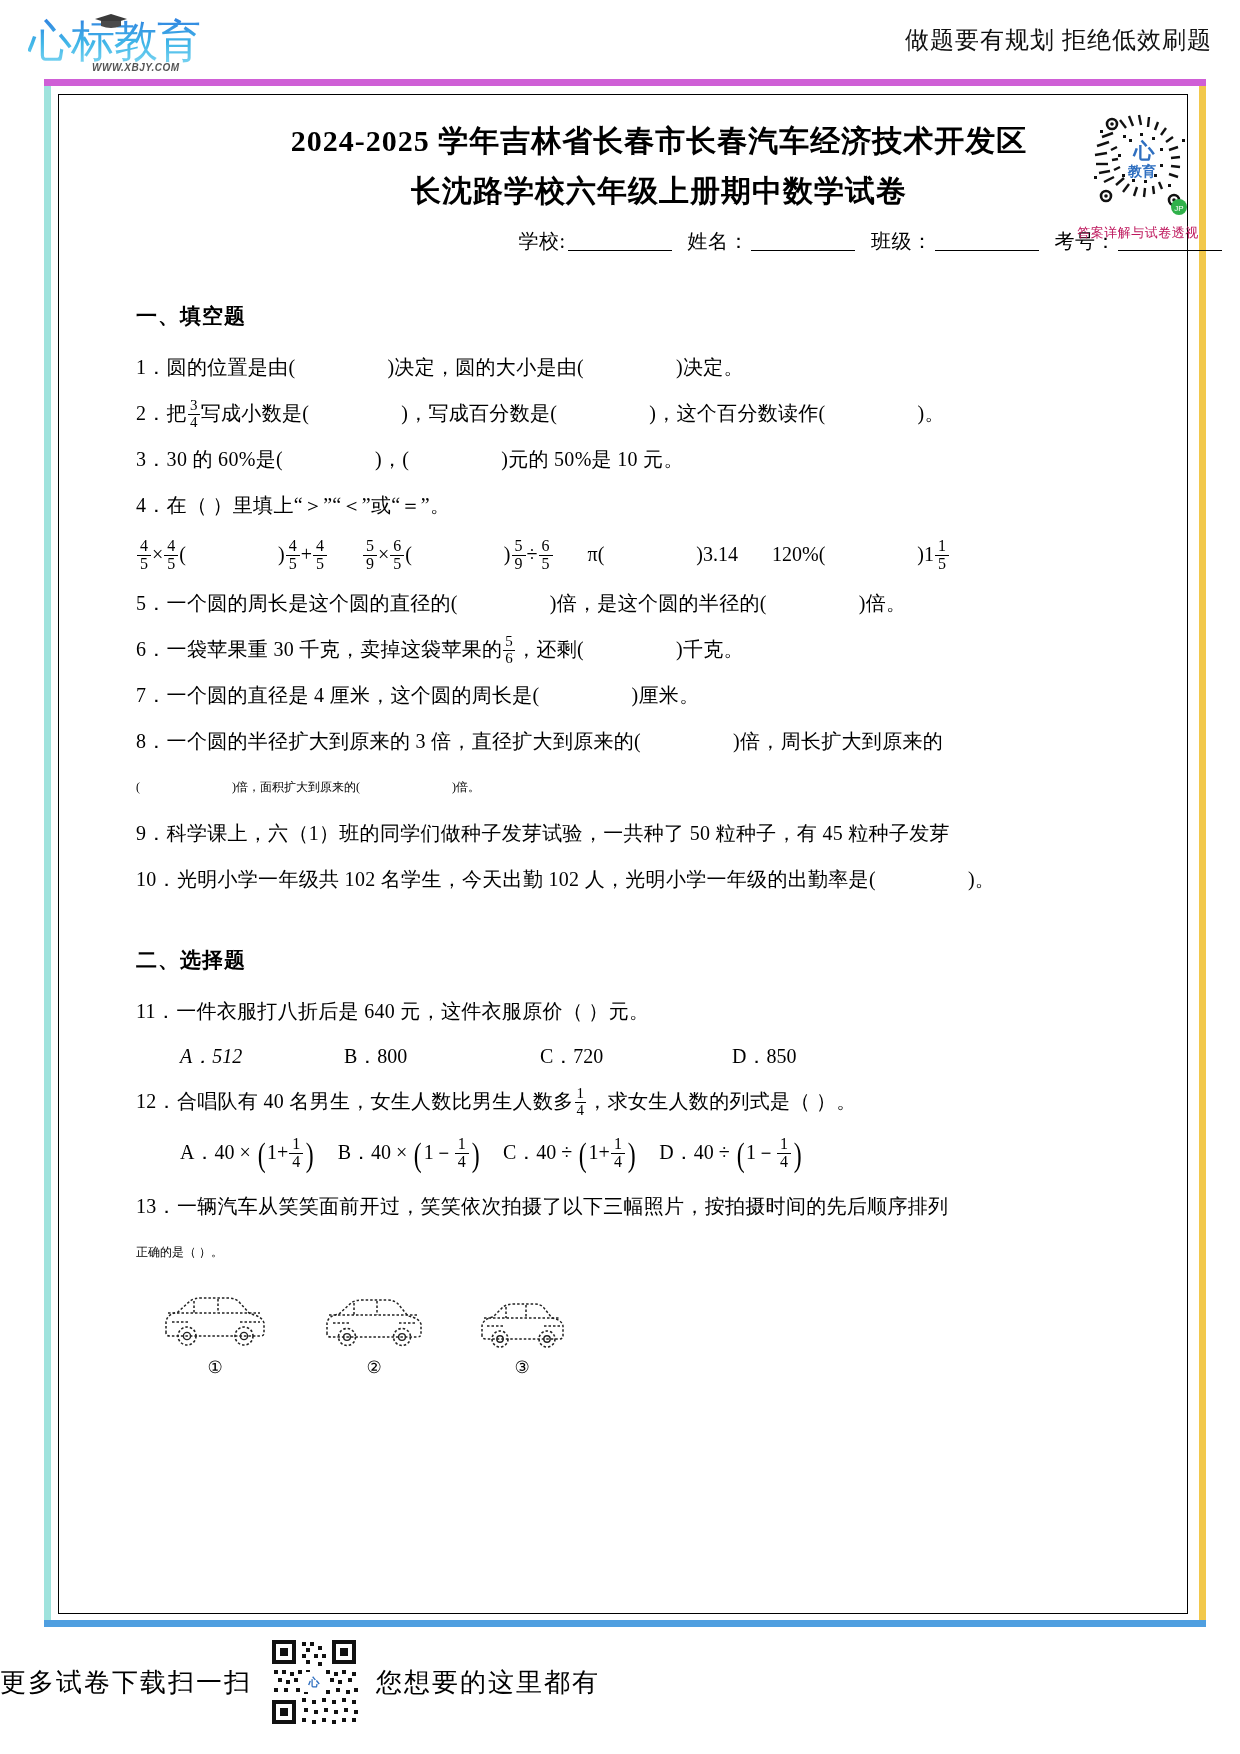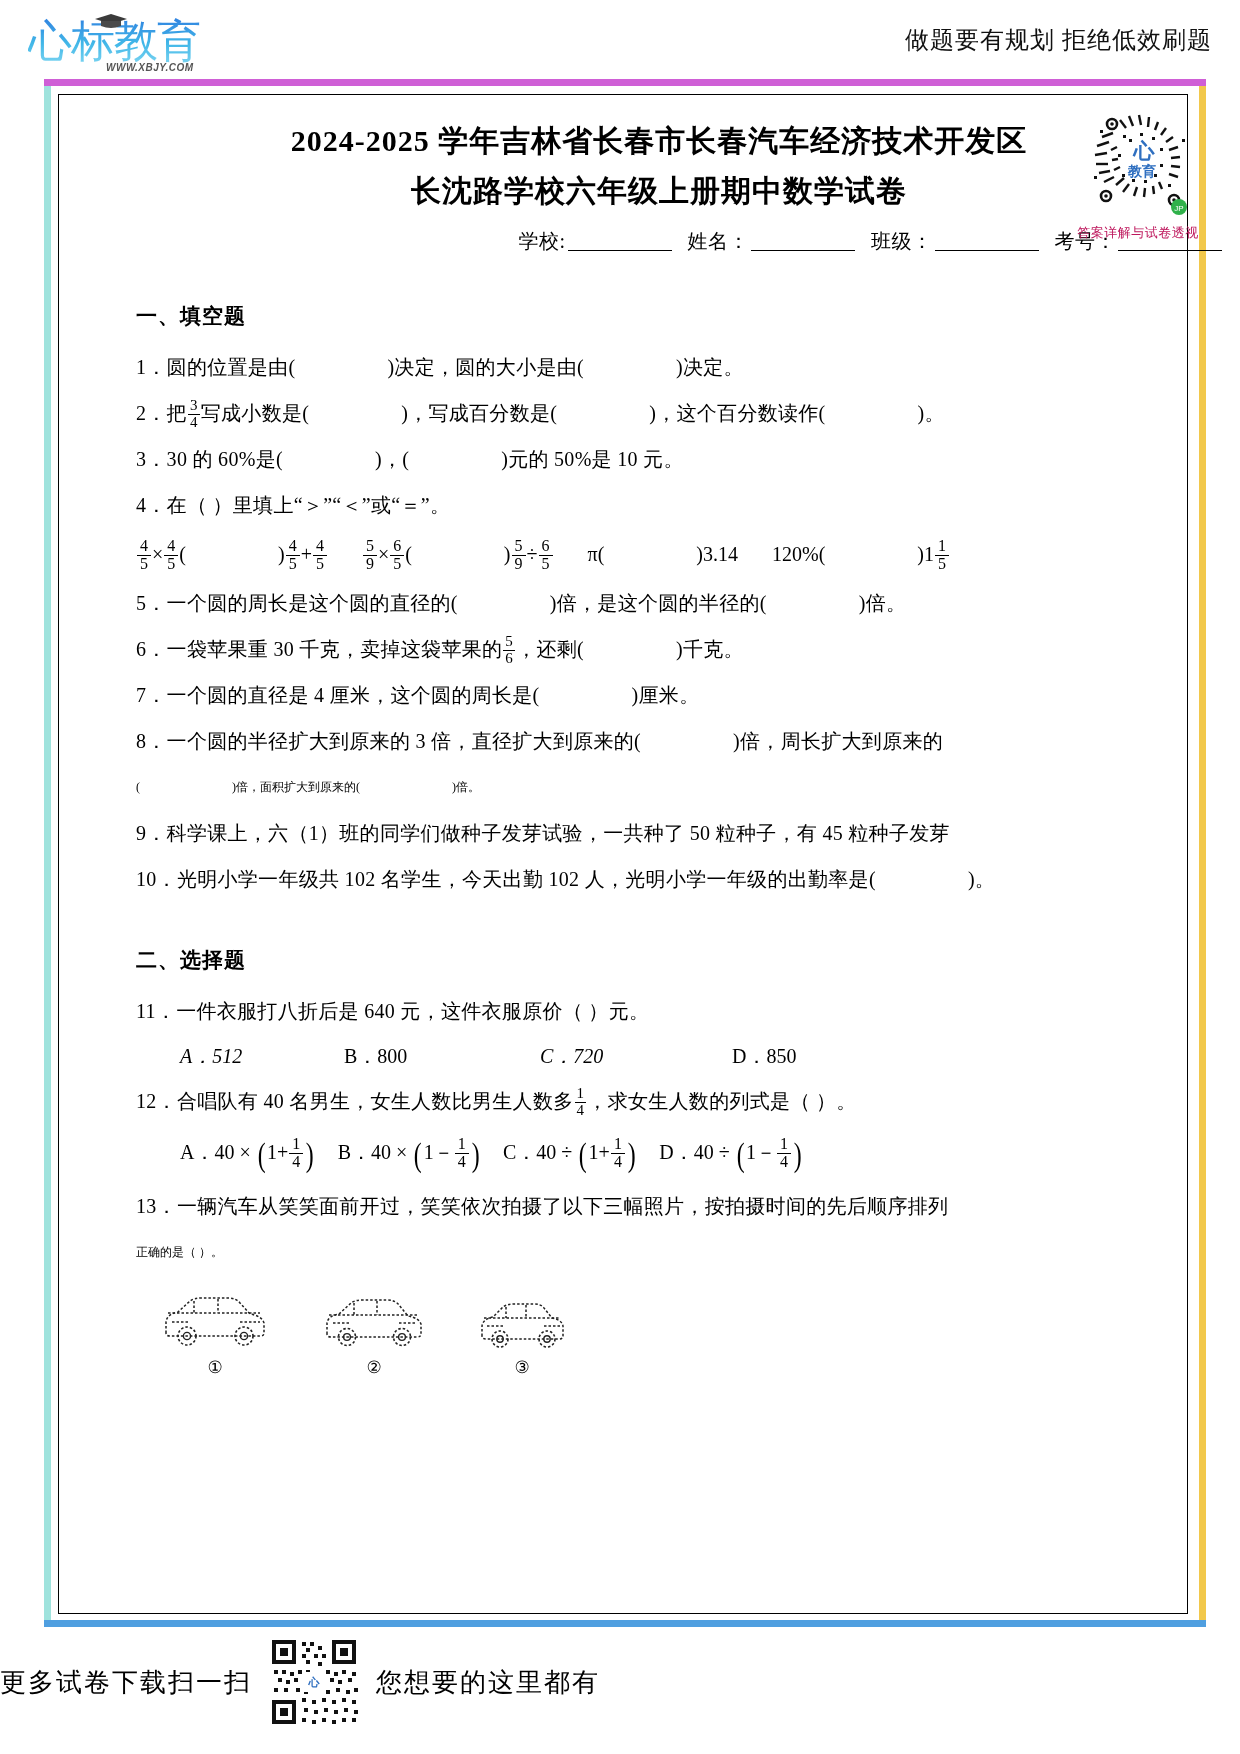--- a/index.html
+++ b/index.html
@@ -45,21 +45,21 @@
   }
   .logo-cap {
     position: absolute;
     left: 66px;
     top: -3px;
     width: 34px;
     height: 17px;
   }
   .logo-url {
     position: absolute;
-    left: 78px;
+    left: 64px;
     top: 46px;
     font-family: "Liberation Sans", sans-serif;
     font-size: 10px;
     font-weight: bold;
     font-style: italic;
     color: #555;
     letter-spacing: 0.5px;
   }
   .slogan {
     position: absolute;
@@ -238,21 +238,21 @@
   .cmp-gap-b { display: inline-block; width: 34px; }
 
   .choices {
     font-size: 20px;
     line-height: 44px;
     padding-left: 44px;
   }
   .choices .ch { display: inline-block; }
   .ch-w1 { width: 164px; font-style: italic; }
   .ch-w2 { width: 196px; }
-  .ch-w3 { width: 192px; font-style: italic; }
+  .ch-w3 { width: 192px; }
 
   .choices-big {
     font-size: 20px;
     line-height: 56px;
     padding-left: 44px;
     white-space: nowrap;
   }
   .bigparen {
     display: inline-block;
     font-size: 34px;

